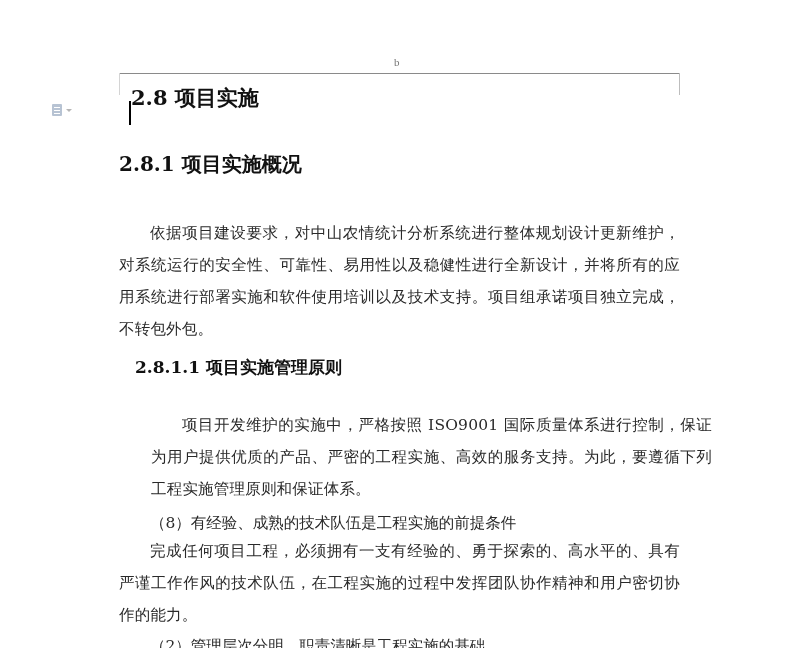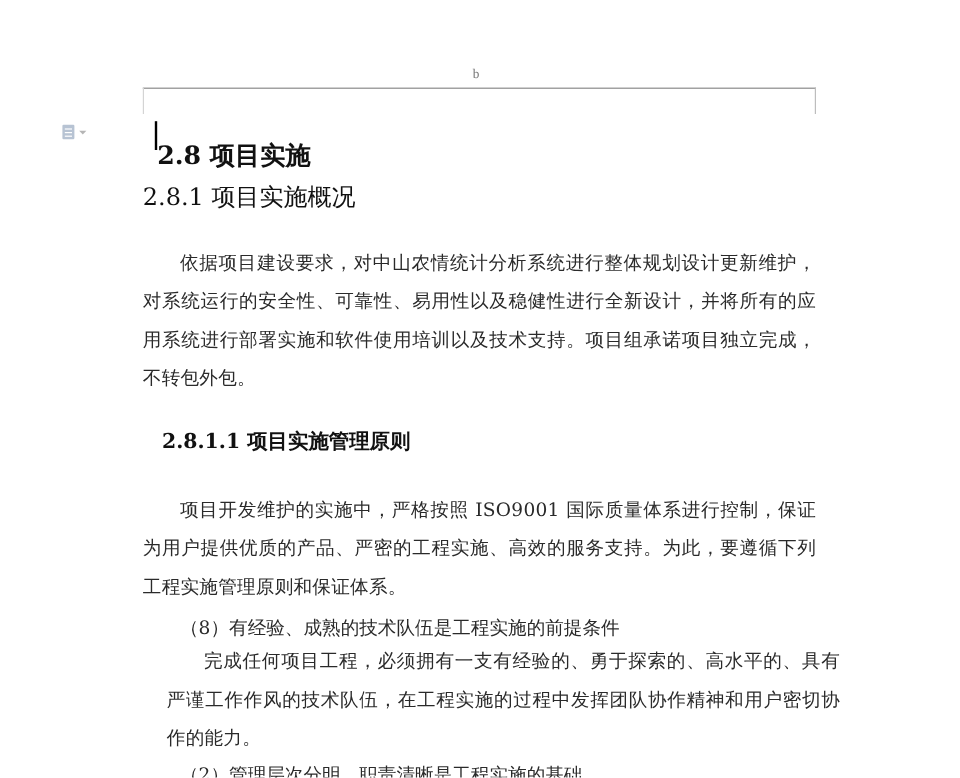--- a/index.html
+++ b/index.html
@@ -95,32 +95,32 @@
     }
     .content {
       position: absolute;
       left: 119px;
       top: 0;
       width: 561px;
     }
     .h1 {
       position: absolute;
       left: 12px;
-      top: 116px;
+      top: 84px;
       font-size: 21px;
       font-weight: bold;
       white-space: nowrap;
       font-family: "DejaVu Serif", serif;
     }
     .h2 {
       position: absolute;
       left: 0;
       top: 151px;
       font-size: 20px;
-      font-weight: normal;
+      font-weight: bold;
       white-space: nowrap;
       font-family: "DejaVu Serif", serif;
     }
     .h3 {
       position: absolute;
       left: 16px;
       top: 356px;
       font-size: 17px;
       font-weight: bold;
       white-space: nowrap;
@@ -131,32 +131,32 @@
       left: 0;
       width: 561px;
       font-size: 15.5px;
       line-height: 32px;
       color: #2a2a2a;
       text-align: justify;
       text-indent: 31px;
       letter-spacing: 0.2px;
       font-family: "DejaVu Serif", serif;
     }
-    .p1 { top: 203px; }
-    .p2 { top: 409px; }
+    .p1 { top: 217px; }
+    .p2 { top: 409px; margin-left: 32px; }
     .li1 {
       position: absolute;
       left: 31px;
       top: 507px;
       font-size: 15.5px;
       line-height: 32px;
       color: #2a2a2a;
       white-space: nowrap;
     }
-    .p3 { top: 535px; margin-left: 20px; }
+    .p3 { top: 535px; }
     .li2 {
       position: absolute;
       left: 31px;
       top: 630px;
       font-size: 15.5px;
       line-height: 32px;
       color: #2a2a2a;
       white-space: nowrap;
     }
   </style>

